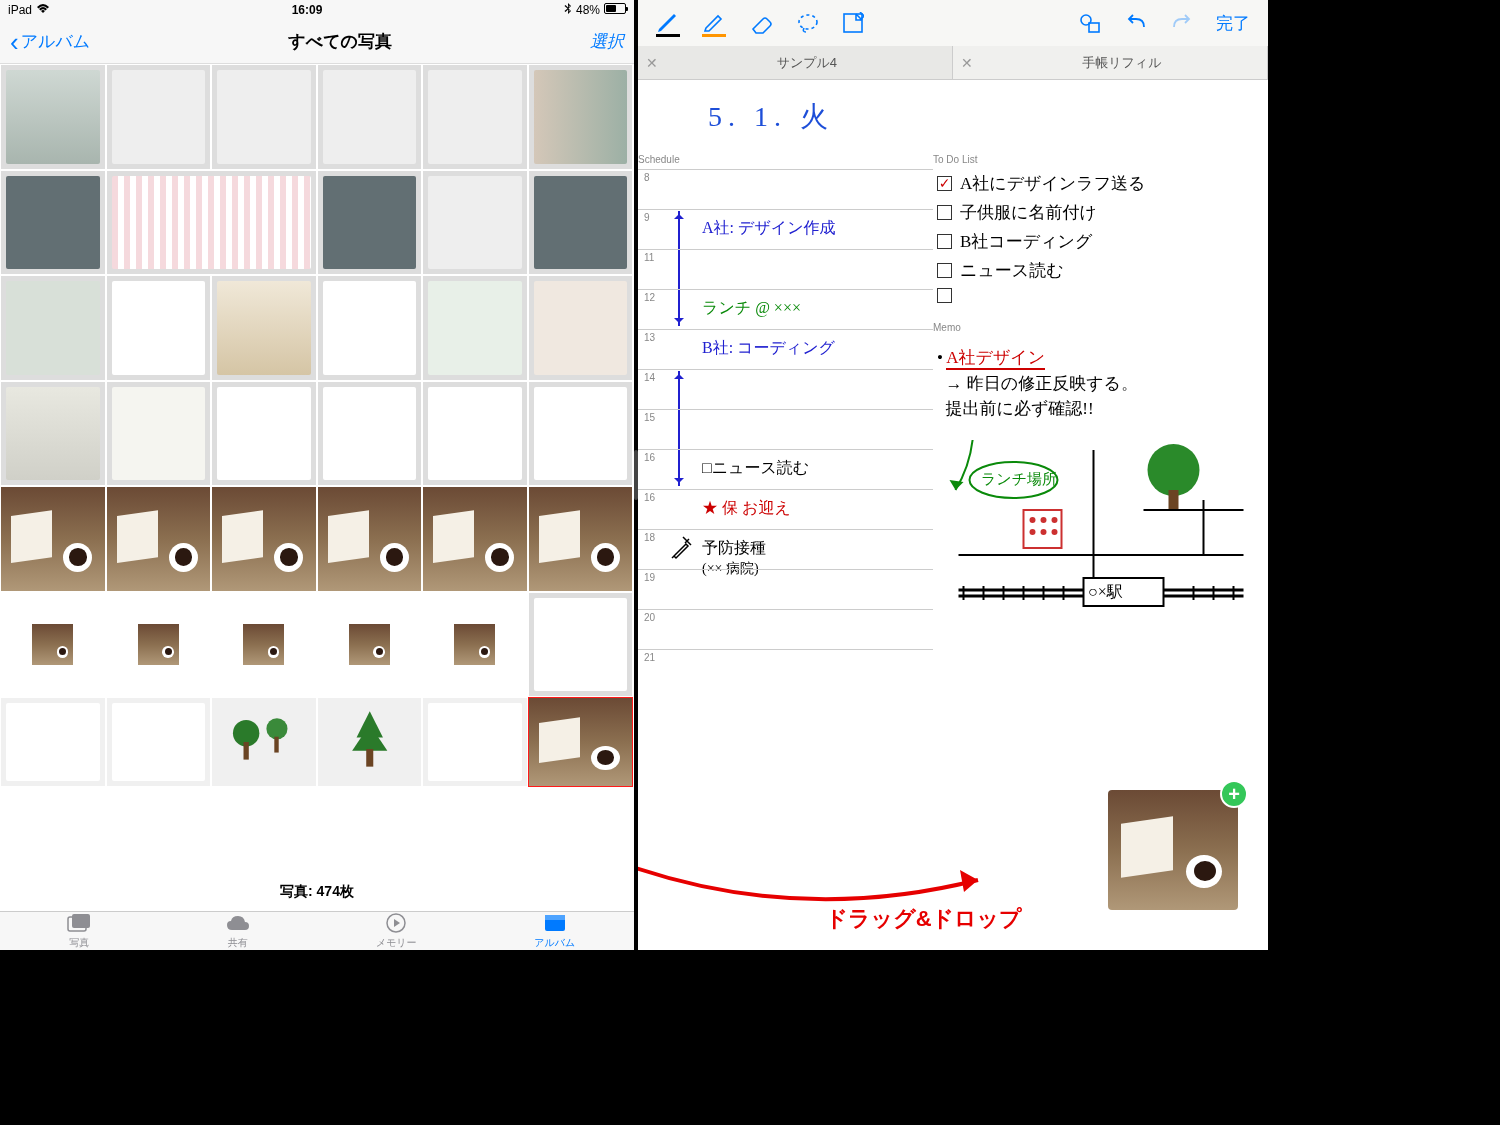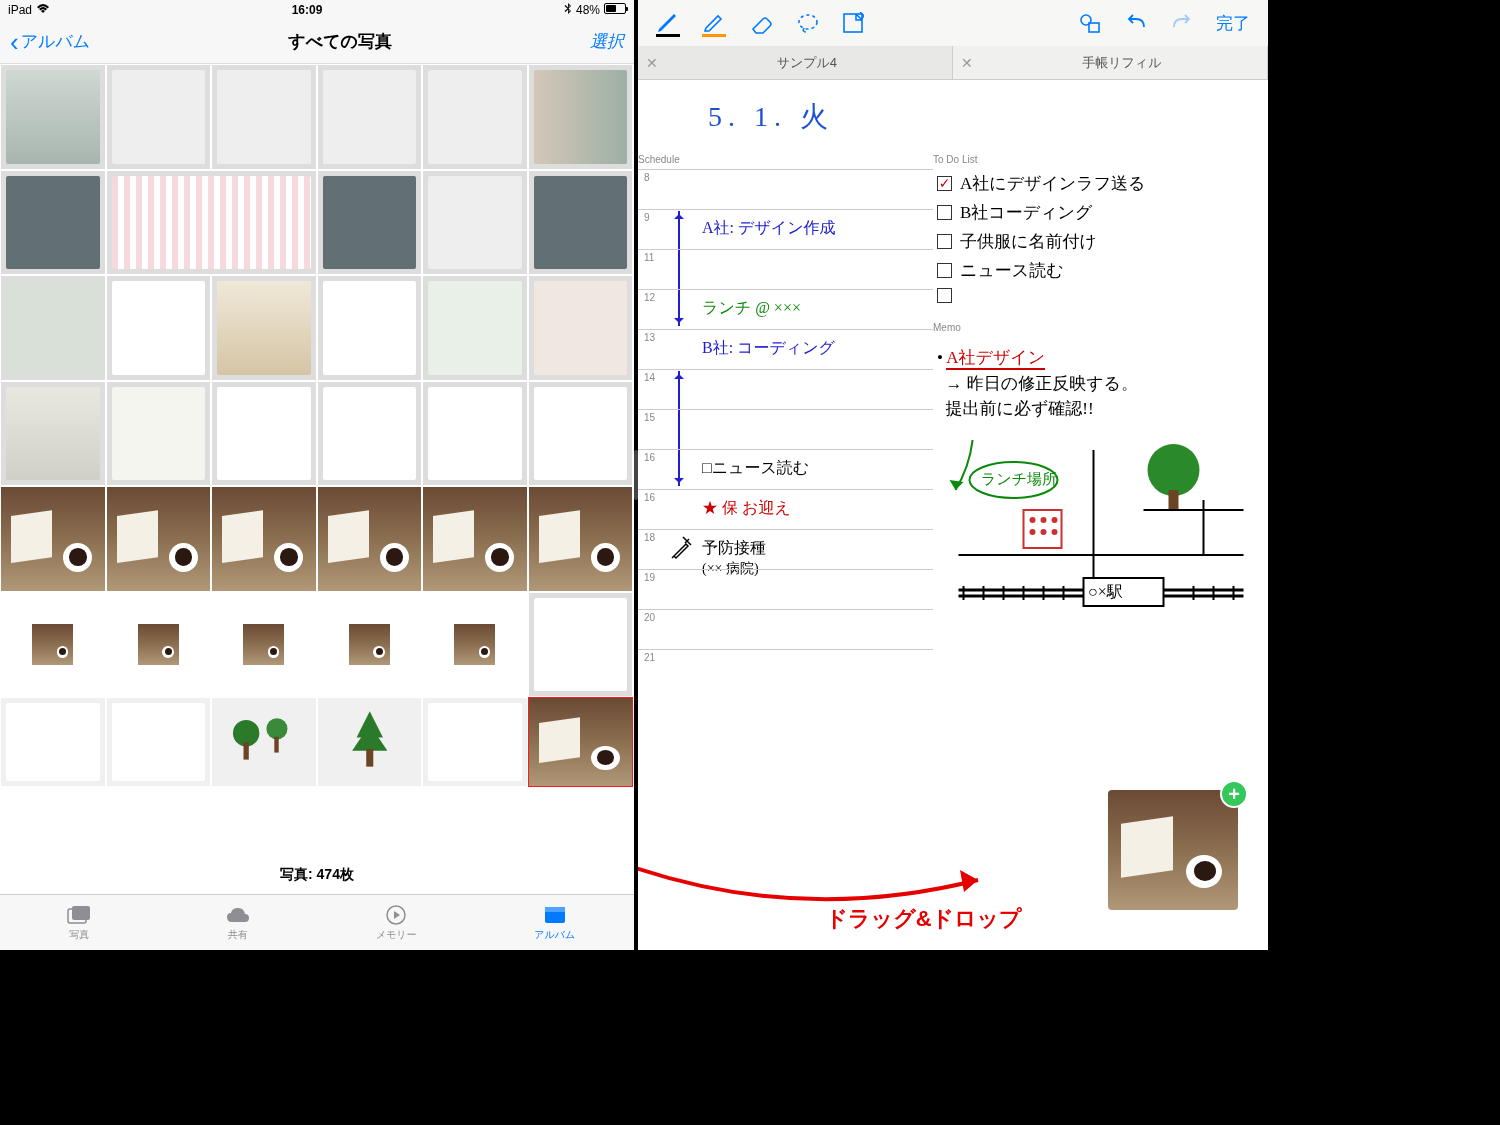--- a/index.html
+++ b/index.html
@@ -45,21 +45,21 @@
   .thumb-inner { position:absolute; inset:5px; background:linear-gradient(135deg,#e8e0d5,#c4b5a0); border-radius:2px;}
   .thumb-coffee { background: linear-gradient(to bottom, #6b4a35 0%, #8b6f50 50%, #b09878 100%); position:absolute; inset:0;}
   .thumb-coffee::before { content:""; position:absolute; right:12%; bottom:18%; width:28%; height:28%; background:#fff; border-radius:50%; }
   .thumb-coffee::after { content:""; position:absolute; right:17%; bottom:24%; width:17%; height:17%; background:#2b1810; border-radius:50%; }
   .thumb-book { position:absolute; left:10%; top:25%; width:40%; height:45%; background:#f5f0e6; transform:skewY(-8deg); }
   .thumb-white { background:#fff;}
   .thumb-tree { background:#f0f0f0;}
   .thumb.hl { outline:3px solid #ff1a1a; outline-offset:-3px; z-index:5;}
   .photo-count { text-align:center; padding:10px; font-size:14px; font-weight:600; color:#000;}
   .tabbar {
-    height: 56px; display: flex; background: #f7f7f7; border-top: 1px solid #ccc;
+    height: 39px; display: flex; background: #f7f7f7; border-top: 1px solid #ccc;
   }
   .tab { flex:1; display:flex; flex-direction:column; align-items:center; justify-content:center; font-size:10px; color:#8e8e93; gap:2px; cursor:pointer;}
   .tab.active { color:#007aff; }
   .tab-icon { width:26px; height:22px; display:flex; align-items:center; justify-content:center; font-size:20px;}
 
   
   .toolbar {
     height: 46px; display:flex; align-items:center; justify-content:space-between;
     padding: 0 18px; background:#f7f7f5;
   }
@@ -453,25 +453,25 @@
 
     <div class="note-right">
       <div class="sec-title">To Do List</div>
       <div class="todo-list">
         <div class="todo-item">
             <span class="todo-box">✓</span>
             <span>A社にデザインラフ送る</span>
           </div>
         <div class="todo-item">
             <span class="todo-box"></span>
-            <span>B社コーディング</span>
+            <span>子供服に名前付け</span>
           </div>
         <div class="todo-item">
             <span class="todo-box"></span>
-            <span>子供服に名前付け</span>
+            <span>B社コーディング</span>
           </div>
         <div class="todo-item">
             <span class="todo-box"></span>
             <span>ニュース読む</span>
           </div>
         <div class="todo-item">
             <span class="todo-box"></span>
             <span></span>
           </div>
       </div>

